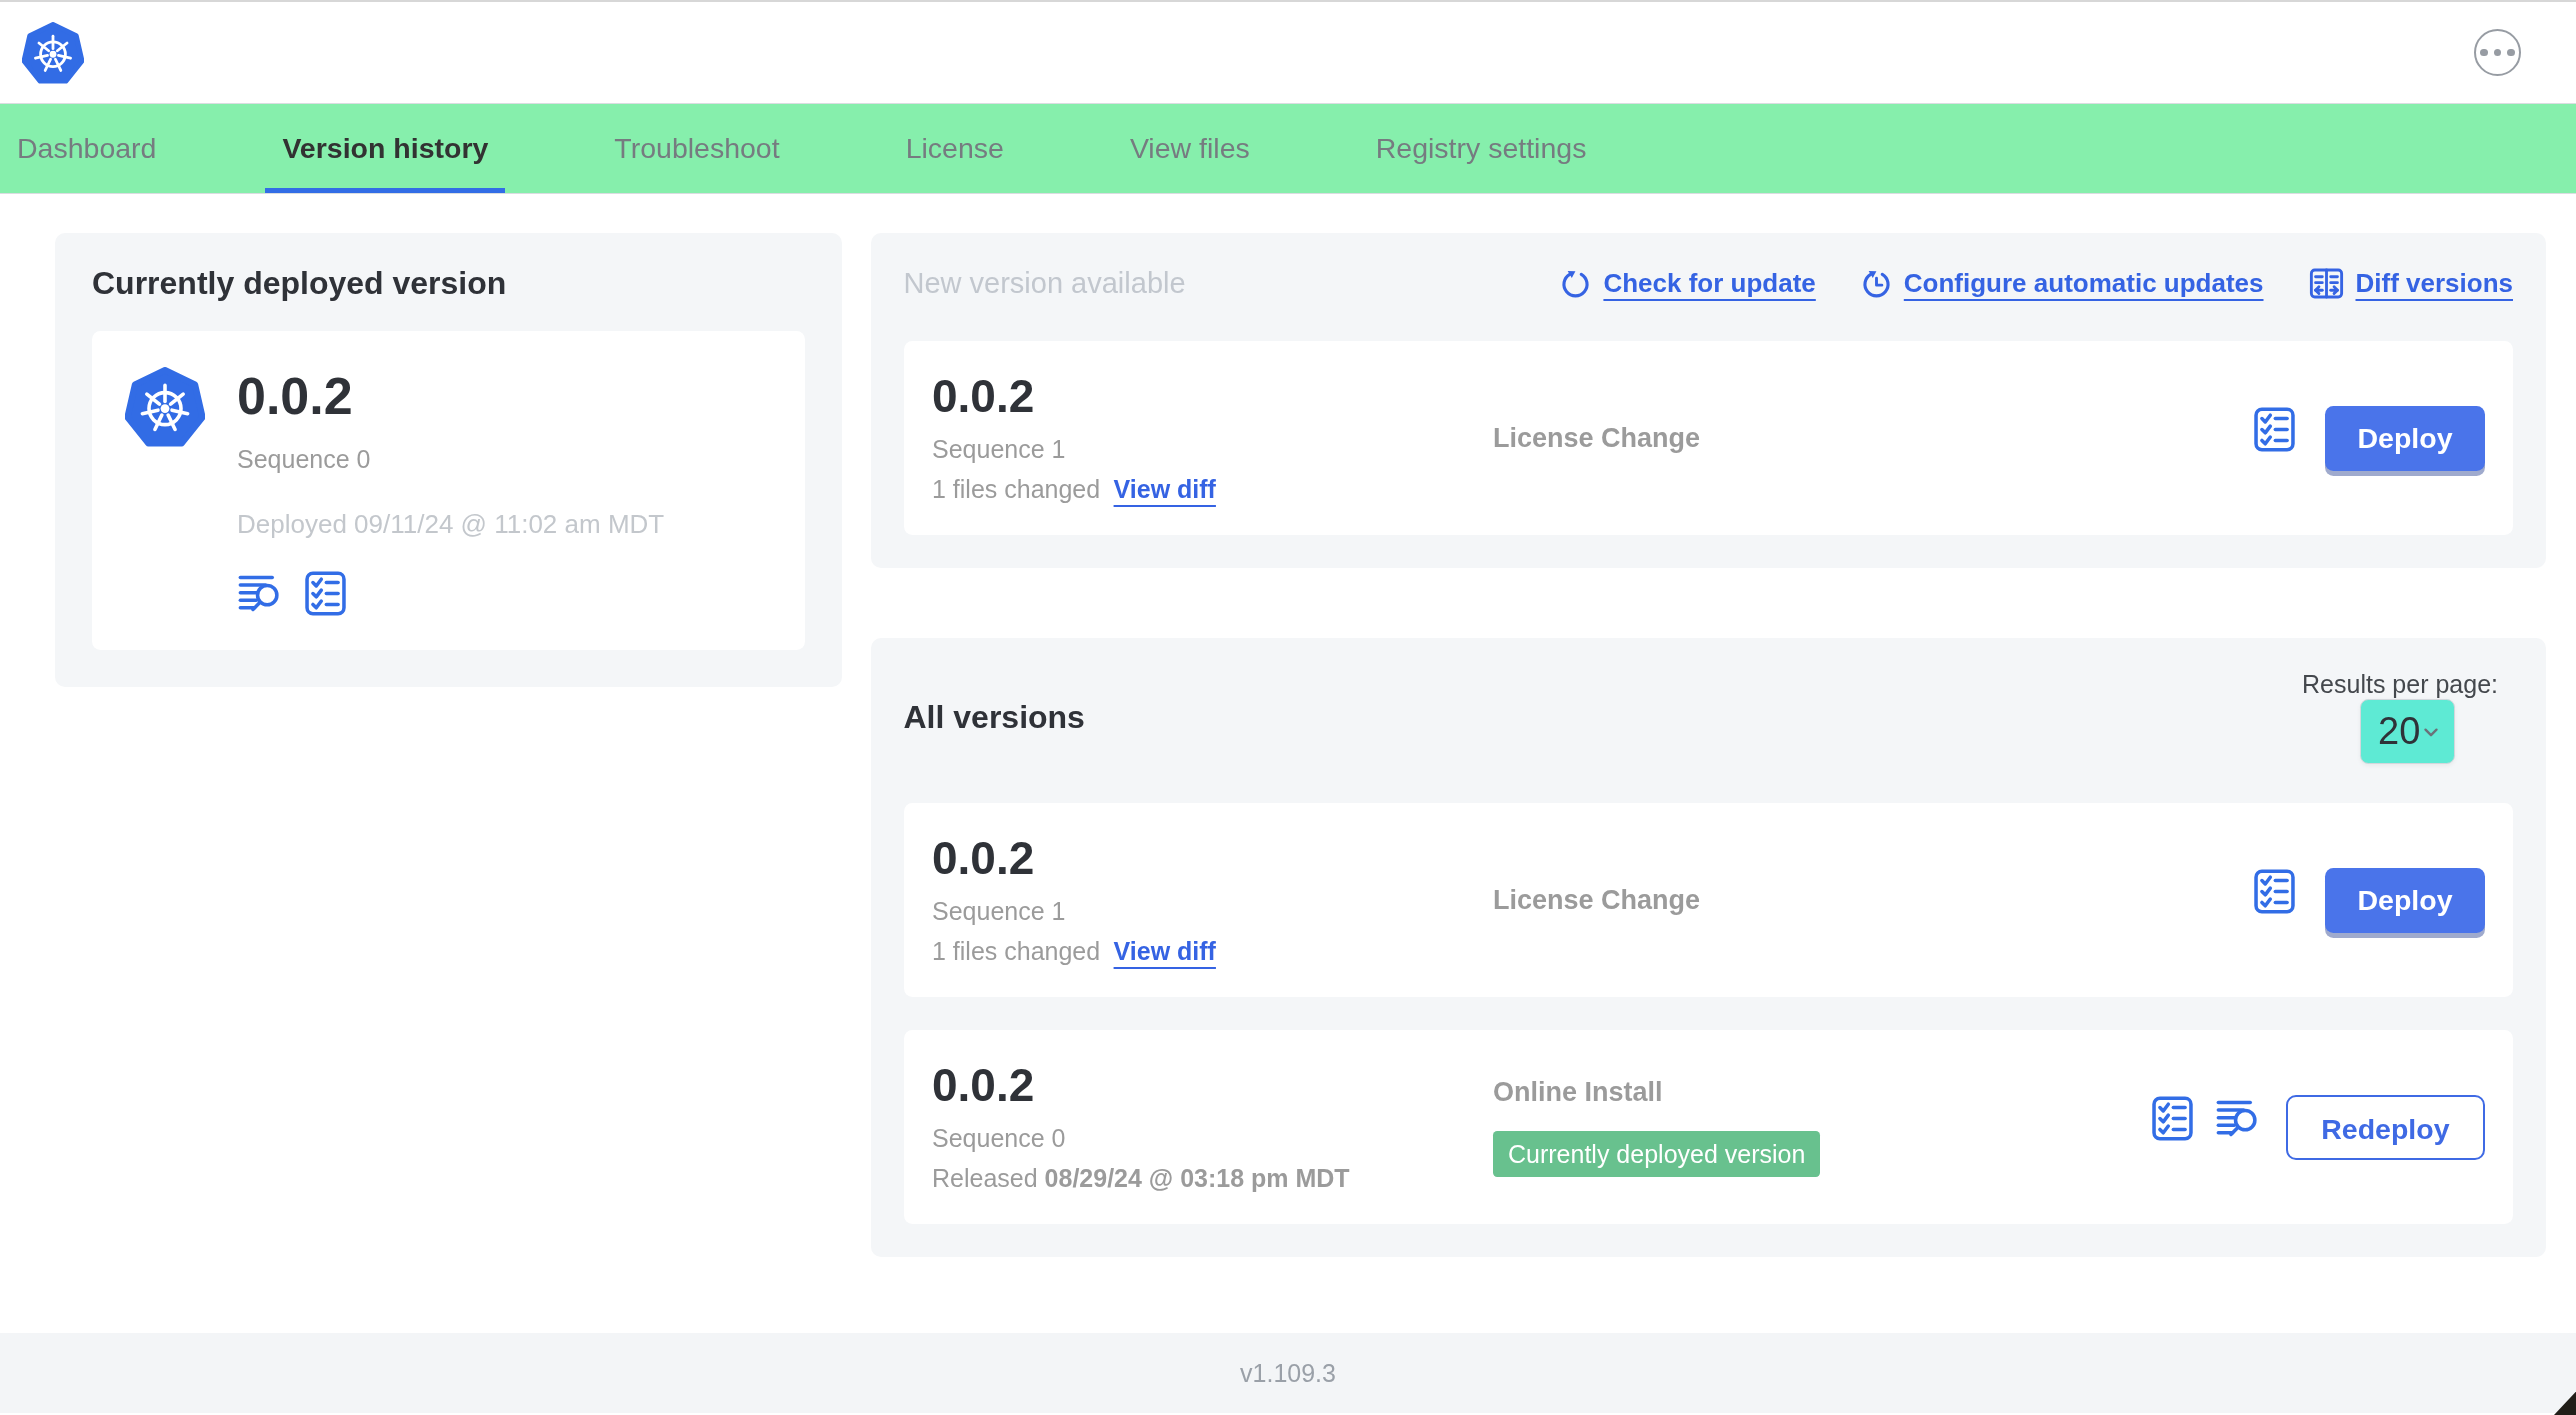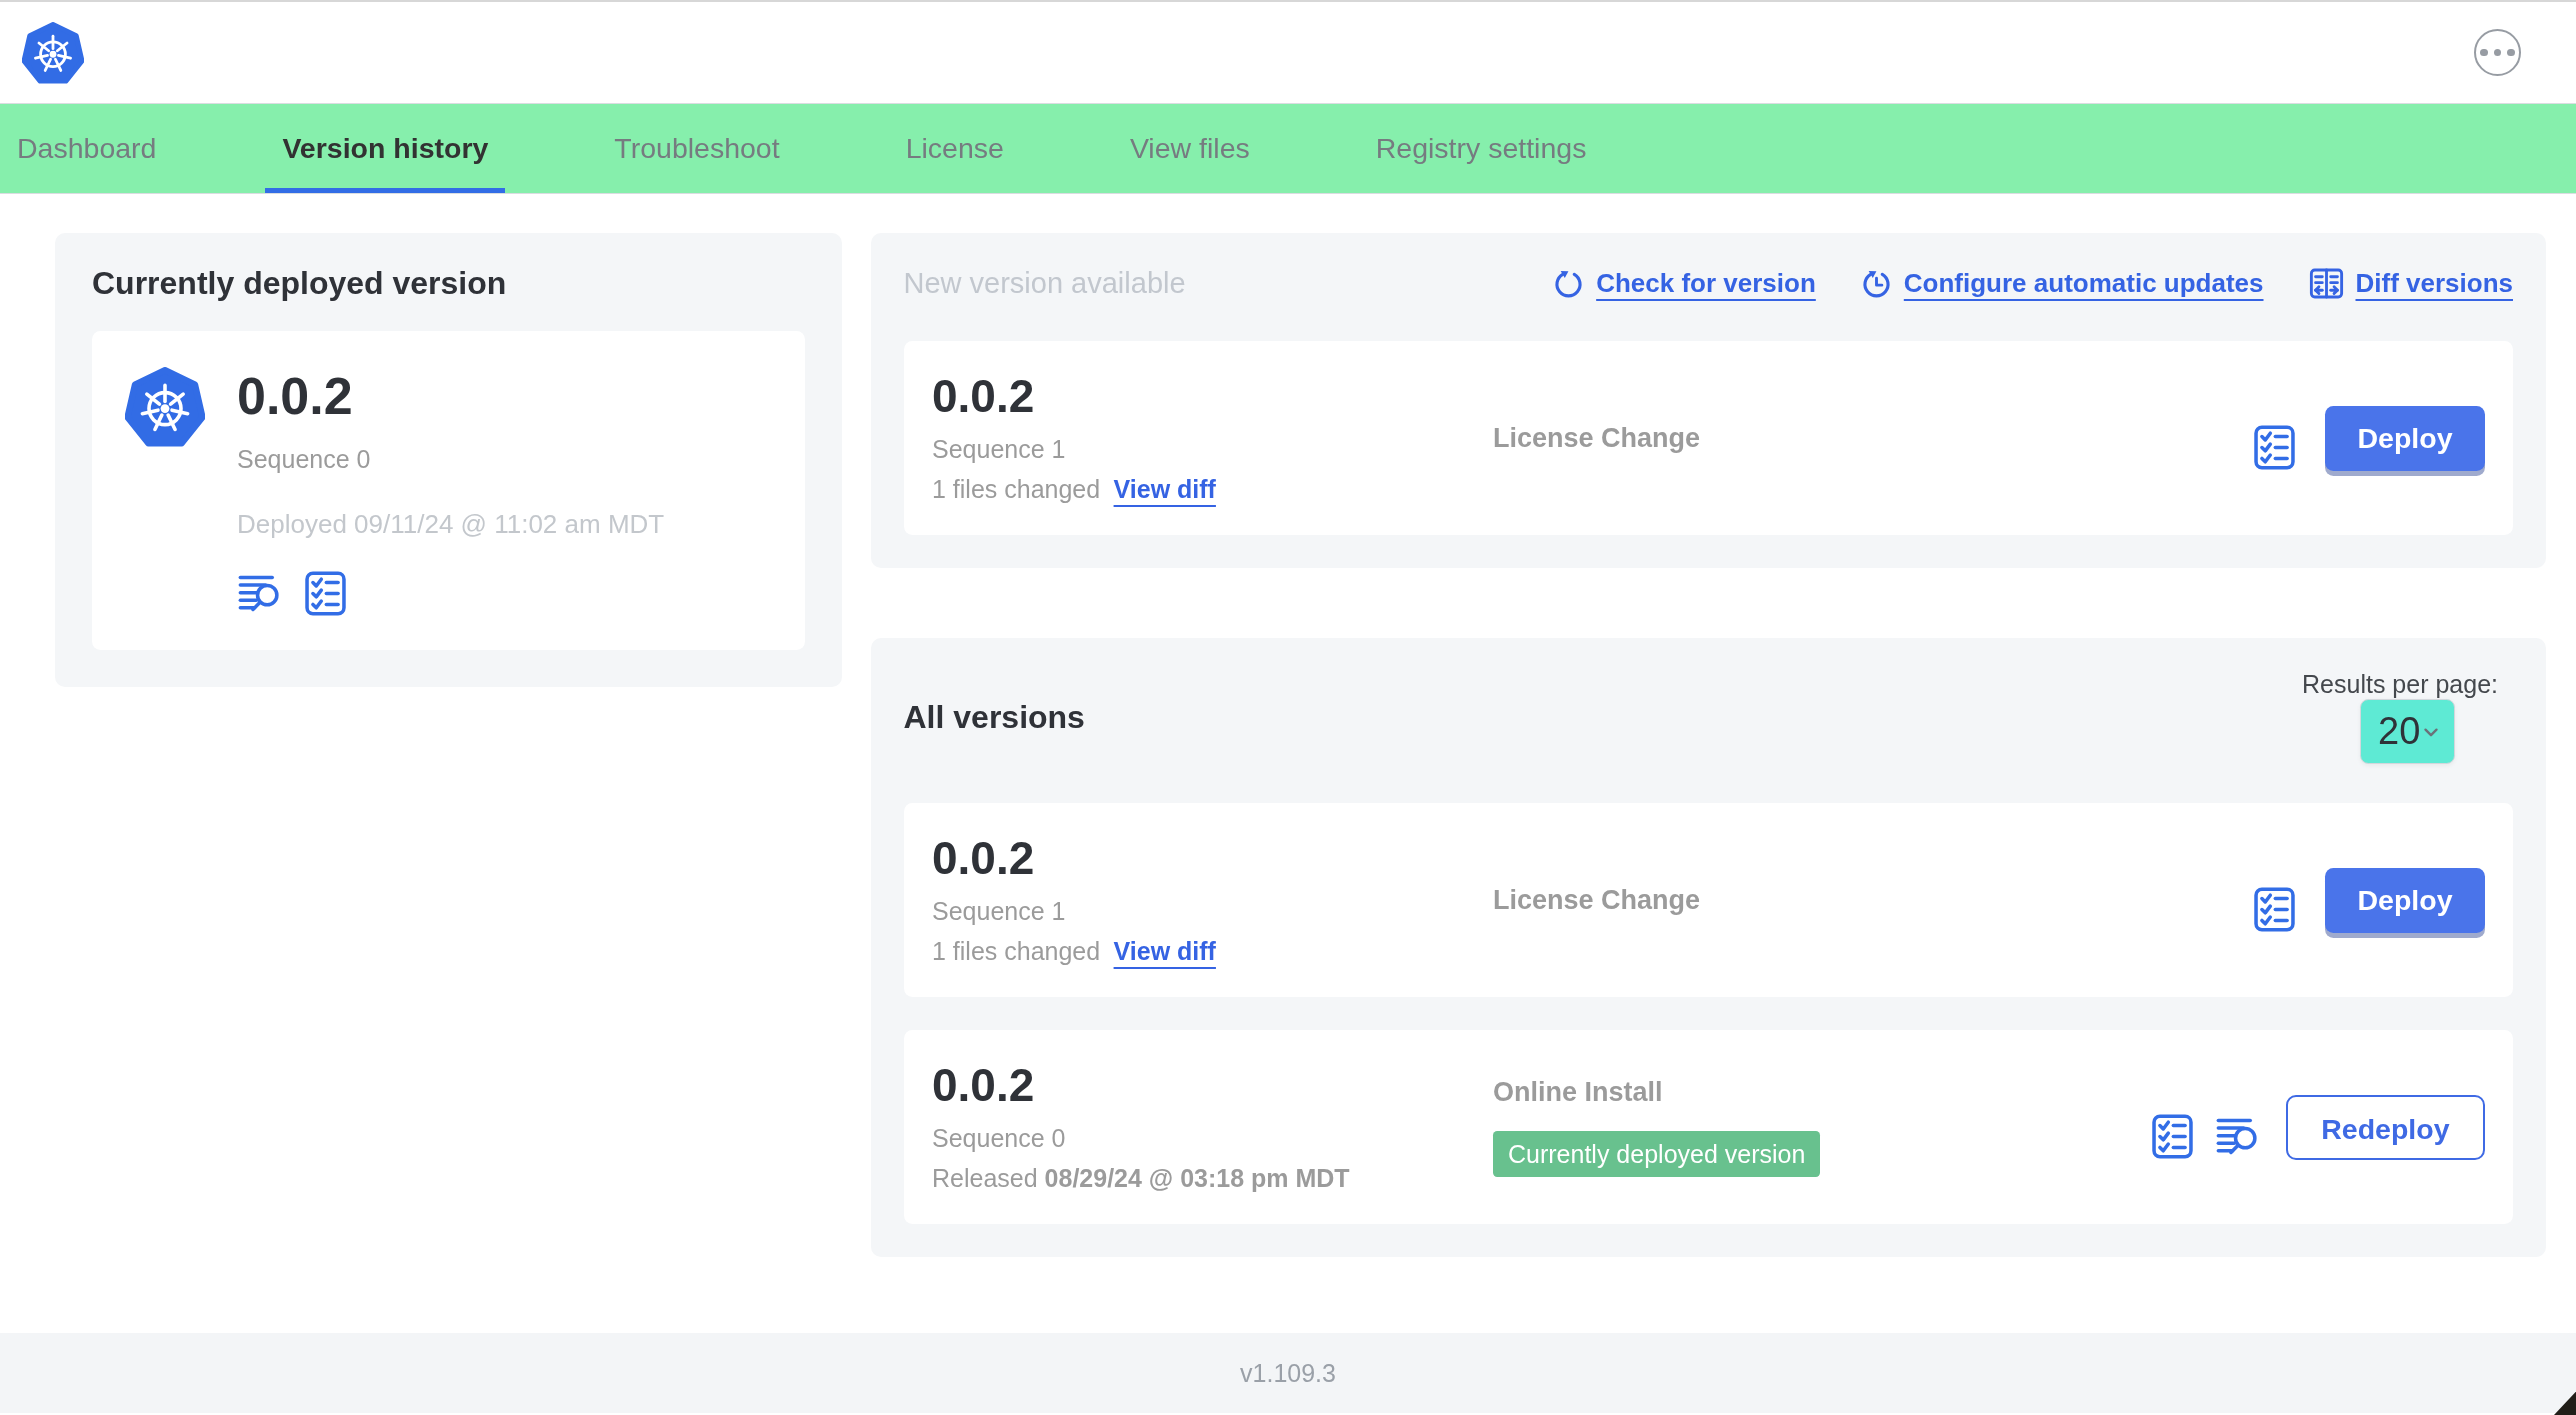--- a/index.html
+++ b/index.html
@@ -86,21 +86,21 @@
     color:#3563e3; font-weight:600; text-decoration:underline;
     text-underline-offset:6.7px; text-decoration-thickness:2.1px; cursor:pointer;
   }
   .date-bold { font-weight:700; }
   .row-mid { flex:1; padding-left:59px; }
   .mid-source { font-size:27px; font-weight:600; color:#9b9b9b; }
   .badge {
     display:inline-block; margin-top:23.4px; background:#68c18e; color:#fff;
     font-size:25px; font-weight:500; padding:8.4px 15px; border-radius:4.2px;
   }
-  .row-actions { margin-left:auto; display:flex; align-items:flex-end; gap:19px; }
+  .row-actions { margin-left:auto; display:flex; align-items:flex-start; gap:19px; }
   .btn-primary {
     height:65px; padding:0 32px; border:none; border-radius:8.4px; background:#4a74ea;
     color:#fff; font-size:28.5px; font-weight:700; cursor:pointer; margin-left:8.4px;
     box-shadow:0 5px 0 rgba(42,66,145,.45);
     font-family:"Liberation Sans","DejaVu Sans",sans-serif;
   }
   .btn-outline {
     height:65px; padding:16px 33px; border:2.5px solid #3f6ae4; border-radius:10px;
     background:#fff; color:#3f6ae4; font-size:28.5px; font-weight:700; cursor:pointer; margin-left:5px;
     font-family:"Liberation Sans","DejaVu Sans",sans-serif;
@@ -230,21 +230,21 @@
       <div class="section-head">
         <div class="muted-title">New version available</div>
         <div class="links">
           <span class="text-link">
             <span class="icon-40">
               <svg viewBox="0 0 40 40" width="33" height="33">
                 <path d="M27 8.9 A14 14 0 1 1 13 8.9" fill="none" stroke="#3563e3" stroke-width="3.8" stroke-linecap="round"></path>
                 <polygon points="19.9,5 15.5,13.3 10.5,4.7" fill="#3563e3"></polygon>
               </svg>
             </span>
-            <span class="lbl">Check for version</span>
+            <span class="lbl">Check for update</span>
           </span>
           <span class="text-link">
             <span class="icon-40">
               <svg viewBox="0 0 40 40" width="33" height="33">
                 <path d="M27 8.9 A14 14 0 1 1 13 8.9" fill="none" stroke="#3563e3" stroke-width="3.8" stroke-linecap="round"></path>
                 <polygon points="19.9,5 15.5,13.3 10.5,4.7" fill="#3563e3"></polygon>
                 <polyline points="20,13.5 20,22 26.5,22" fill="none" stroke="#3563e3" stroke-width="3.5" stroke-linecap="round" stroke-linejoin="round"></polyline>
               </svg>
             </span>
             <span class="lbl">Configure automatic updates</span>

